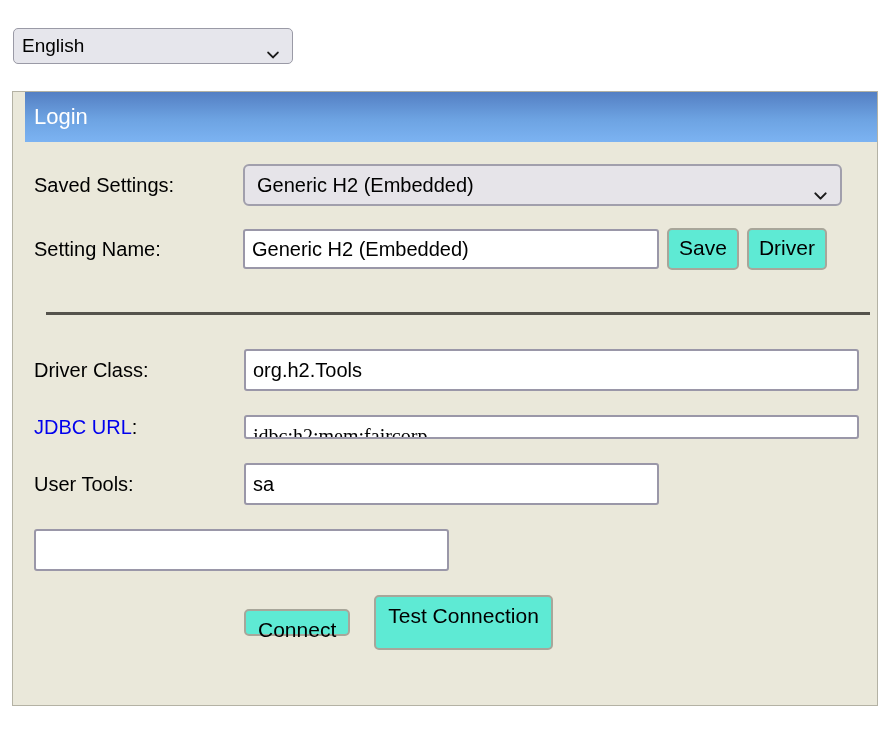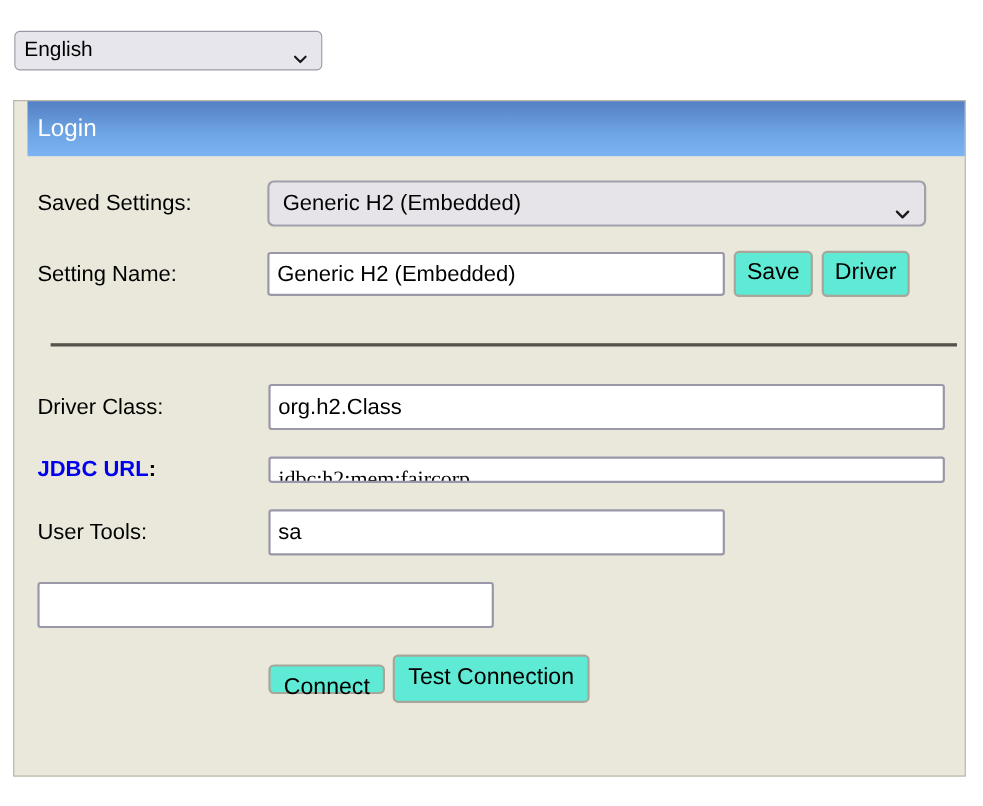--- a/index.html
+++ b/index.html
@@ -220,26 +220,26 @@
       </div>
       <div class="btn" style="margin-left:8px;">Save</div>
       <div class="btn" style="margin-left:8px;">Driver</div>
     </div>
 
     <div class="divider" style="margin-top:42px;"></div>
 
     <div class="form-row" style="margin-top:34px;border-radius:20px;">
       <div class="lbl" style="flex:0 0 210px;width:210px;">Driver Class:</div>
       <div class="field" style="width:615px;height:42px;line-height:38px;">
-        <span>org.h2.Class</span>
-      </div>
-    </div>
-
-    <div class="form-row" style="margin-top:24px;">
-      <div class="lbl" style="flex:0 0 210px;width:210px;font-weight:bold;">
+        <span>org.h2.Tools</span>
+      </div>
+    </div>
+
+    <div class="form-row" style="margin-top:24px;">
+      <div class="lbl" style="flex:0 0 210px;width:210px;">
         <a href="#">JDBC URL</a><span class="colon">:</span>
       </div>
       <div class="field" style="width:615px;height:24px;line-height:38px;font-family:Liberation Serif, serif;">
         <span>jdbc:h2:mem:faircorp</span>
       </div>
     </div>
 
     <div class="form-row" style="margin-top:24px;">
       <div class="lbl" style="flex:0 0 210px;width:210px;">User Tools:</div>
       <div class="field" style="width:415px;height:42px;line-height:38px;">
@@ -249,17 +249,17 @@
 
     <div class="form-row" style="margin-top:24px;">
       <div class="field empty" style="width:415px;height:42px;line-height:38px;">
         <span></span>
       </div>
     </div>
 
     <div class="form-row" style="margin-top:24px;">
       <div class="lbl" style="flex:0 0 210px;width:210px;"></div>
       <div class="btn" style="height:27px;line-height:38px;padding:0 12px;">Connect</div>
-      <div class="btn" style="height:44px;line-height:38px;padding:0 12px;margin-left:7px;">Test Connection</div>
+      <div class="btn" style="height:55px;line-height:38px;padding:0 12px;margin-left:24px;">Test Connection</div>
     </div>
 
   </div>
 </div>
 
 </body></html>

